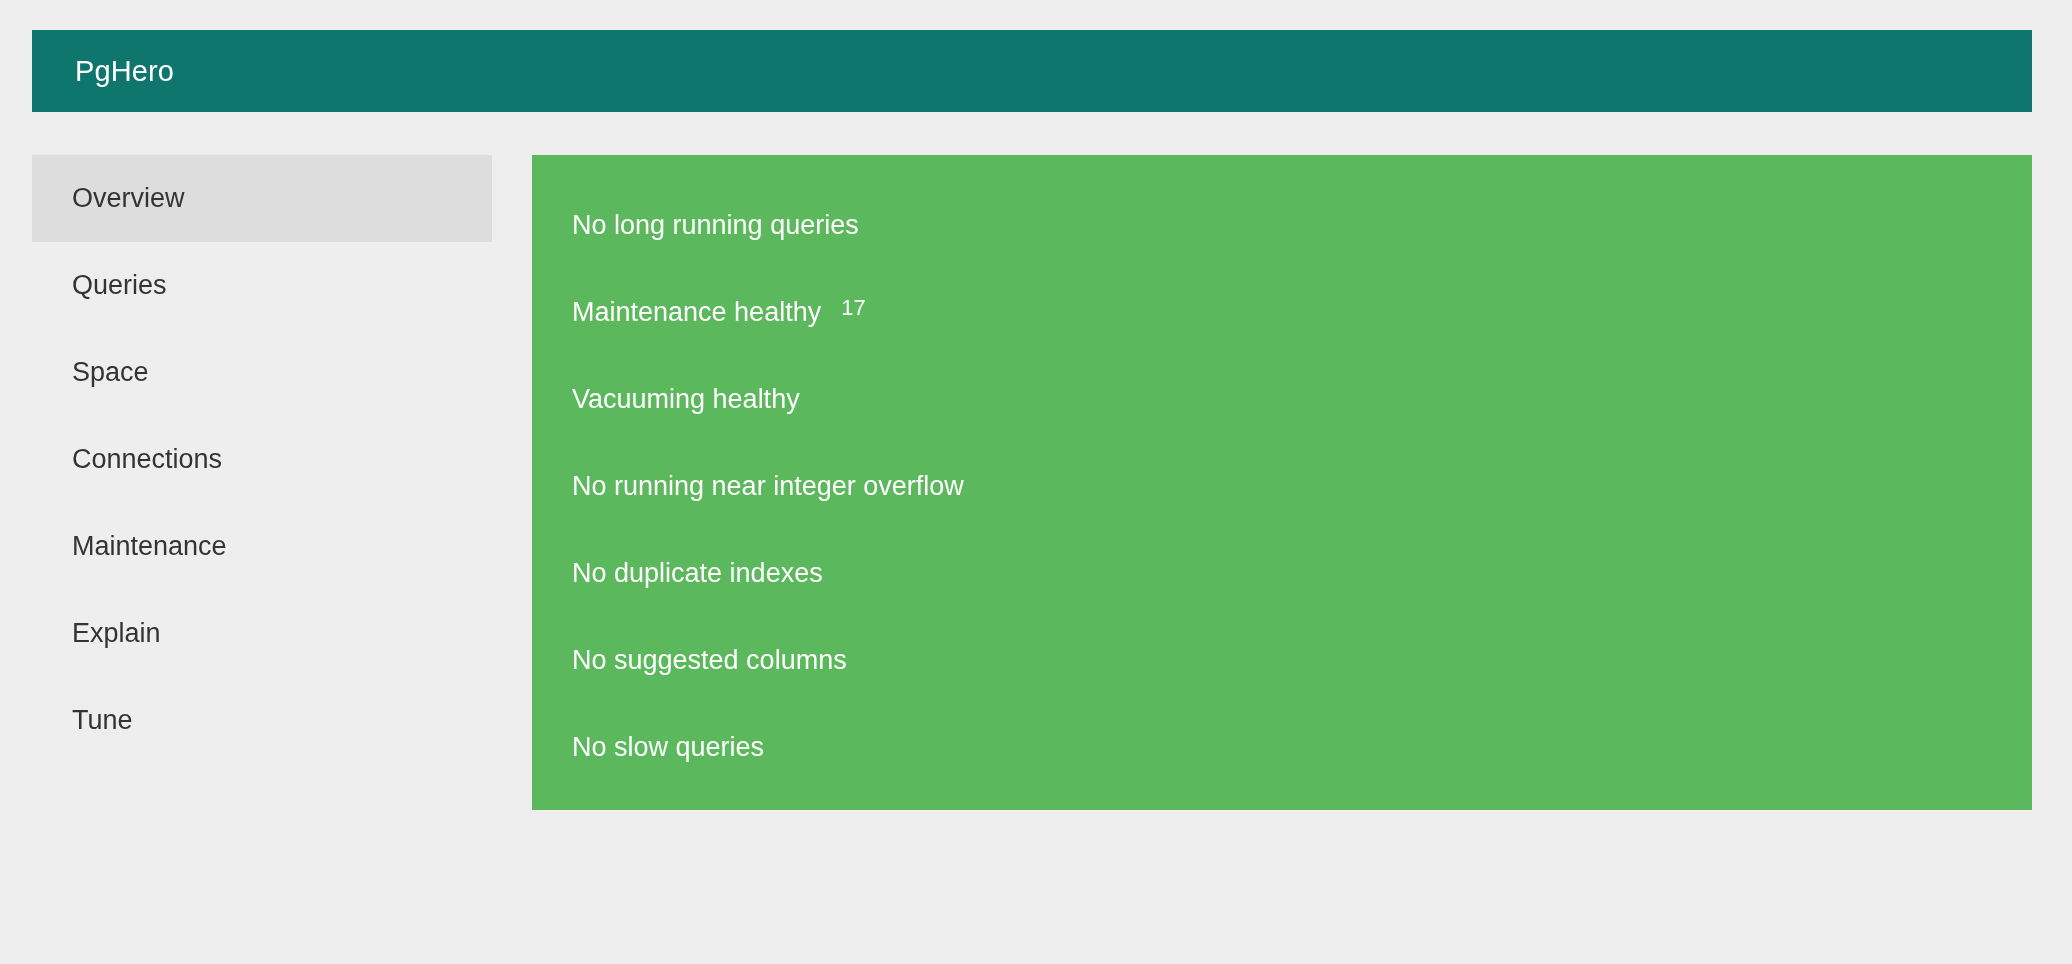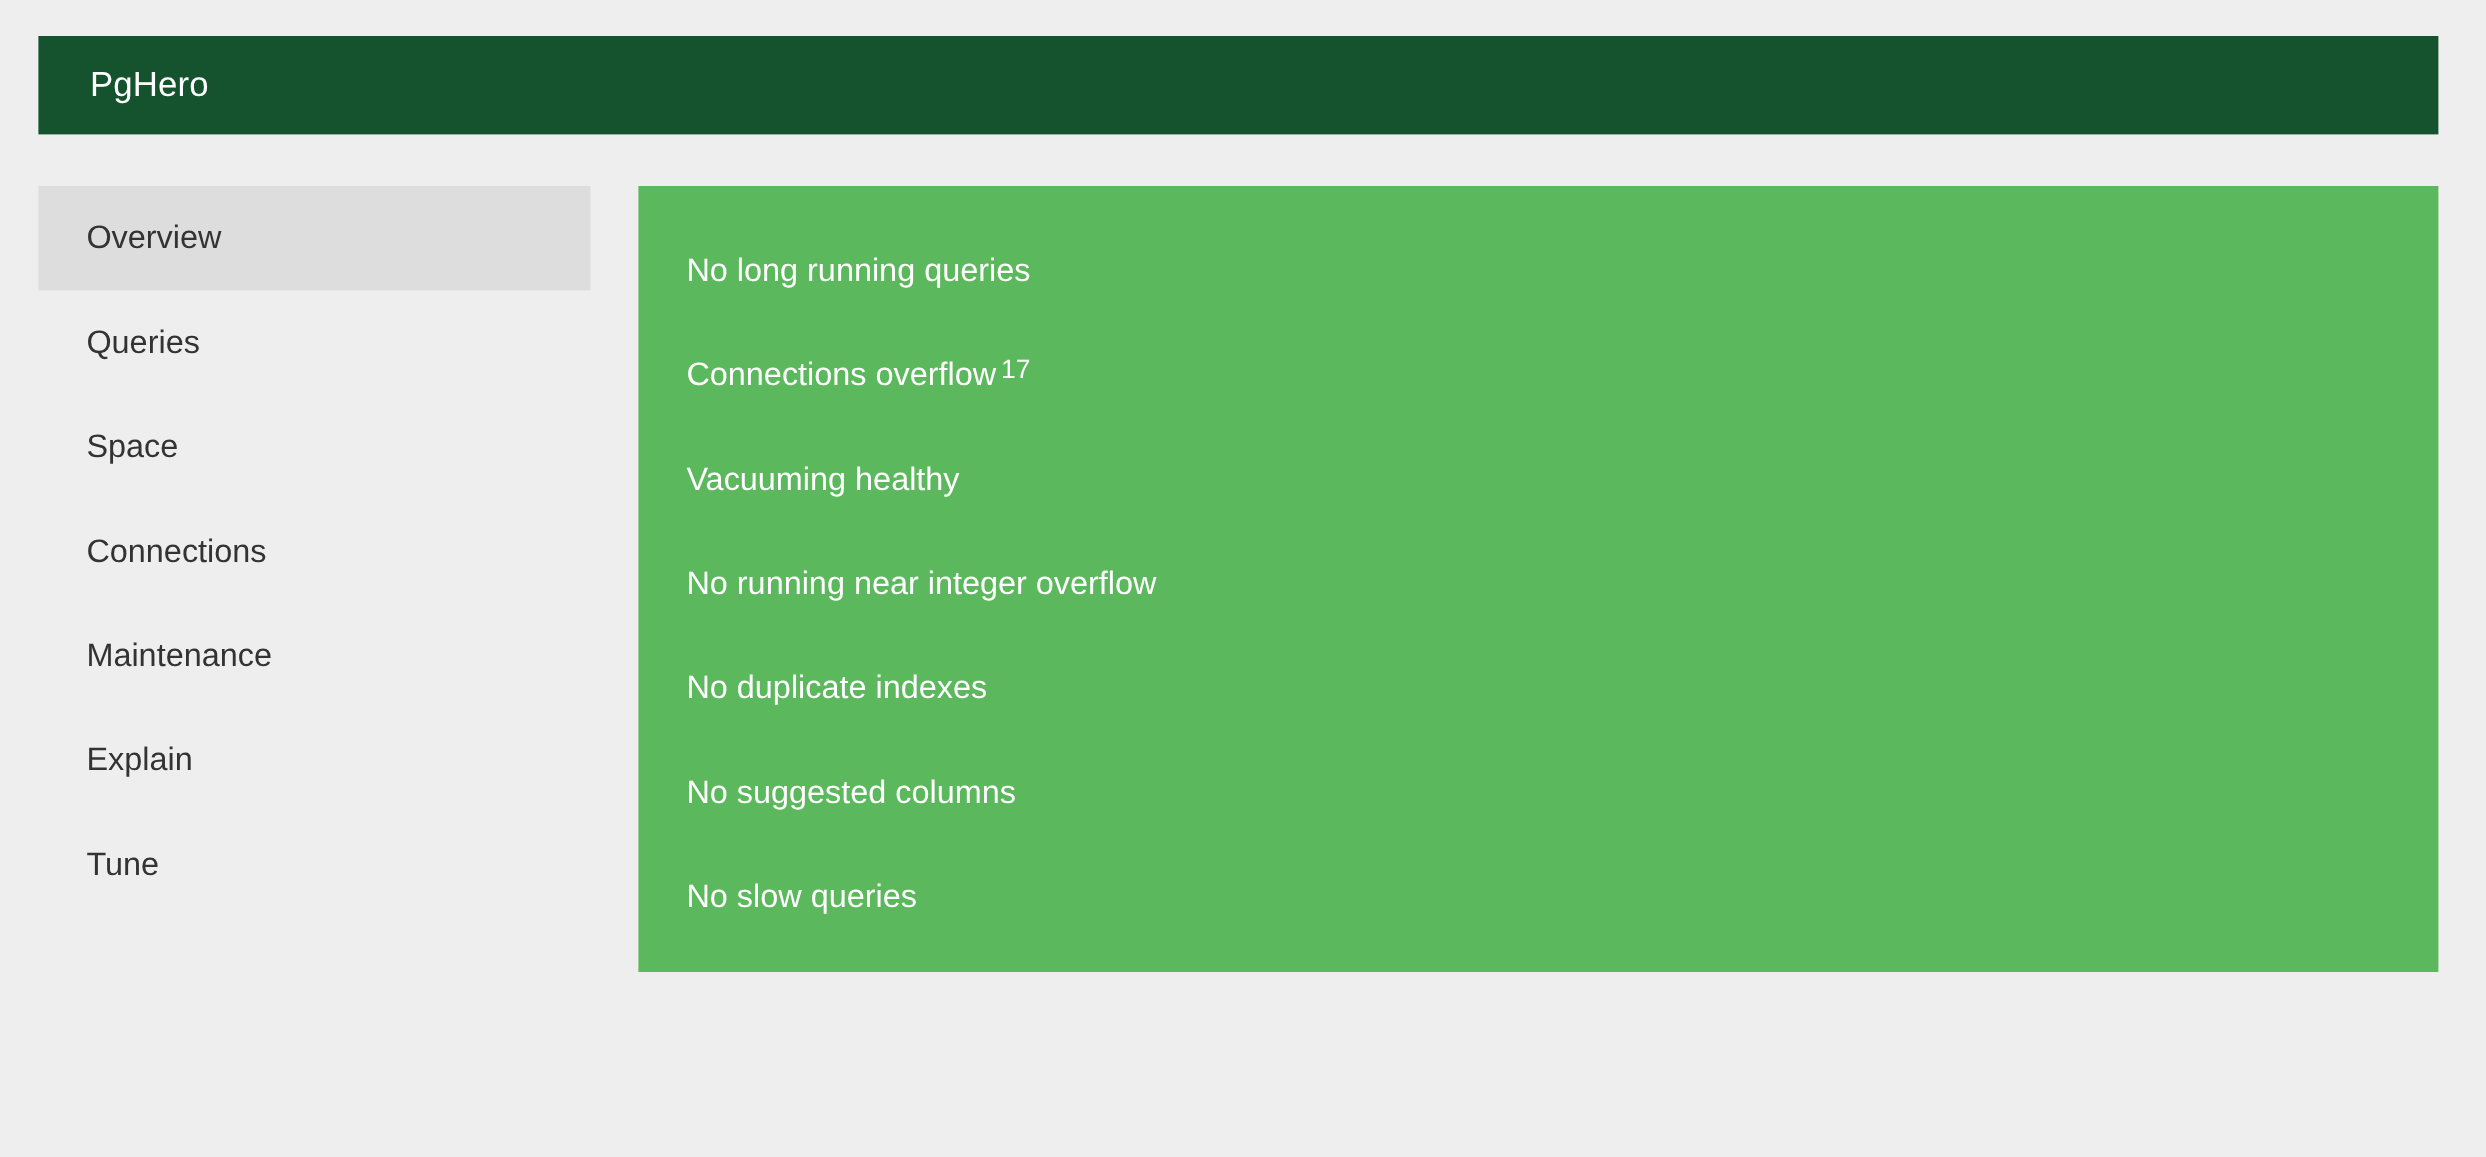--- a/index.html
+++ b/index.html
@@ -20,21 +20,21 @@
     overflow: hidden;
   }
 
   
   #navbar {
     position: absolute;
     left: 32px;
     top: 30px;
     width: 2000px;
     height: 82px;
-    background: #14532d;
+    background: #0f766e;
     display: flex;
     align-items: center;
   }
 
   #brand {
     margin-left: 43px;
     color: #ffffff;
     font-size: 29px;
     font-weight: 400;
     letter-spacing: 0.1px;
@@ -100,21 +100,21 @@
     font-size: 27px;
     font-weight: 400;
     line-height: 1;
     margin-top: 10px;
   }
 
   .alert-count {
     font-size: 22px;
     font-weight: 400;
     line-height: 1;
-    margin-left: 4px;
+    margin-left: 20px;
     color: #ffffff;
   }
 </style>
 </head>
 <body>
 
 <div id="page">
 
   <div id="navbar">
     <a id="brand" href="#">PgHero</a>
@@ -130,21 +130,21 @@
         <a href="#" class="nav-item">Maintenance</a>
         <a href="#" class="nav-item">Explain</a>
         <a href="#" class="nav-item">Tune</a>
       </nav>
 
     <div id="alerts">
         <div class="alert-row">
           <span class="alert-text">No long running queries</span>
         </div>
         <div class="alert-row">
-          <span class="alert-text">Connections overflow</span>
+          <span class="alert-text">Maintenance healthy</span>
           <span class="alert-count">17</span>
         </div>
         <div class="alert-row">
           <span class="alert-text">Vacuuming healthy</span>
         </div>
         <div class="alert-row">
           <span class="alert-text">No running near integer overflow</span>
         </div>
         <div class="alert-row">
           <span class="alert-text">No duplicate indexes</span>

